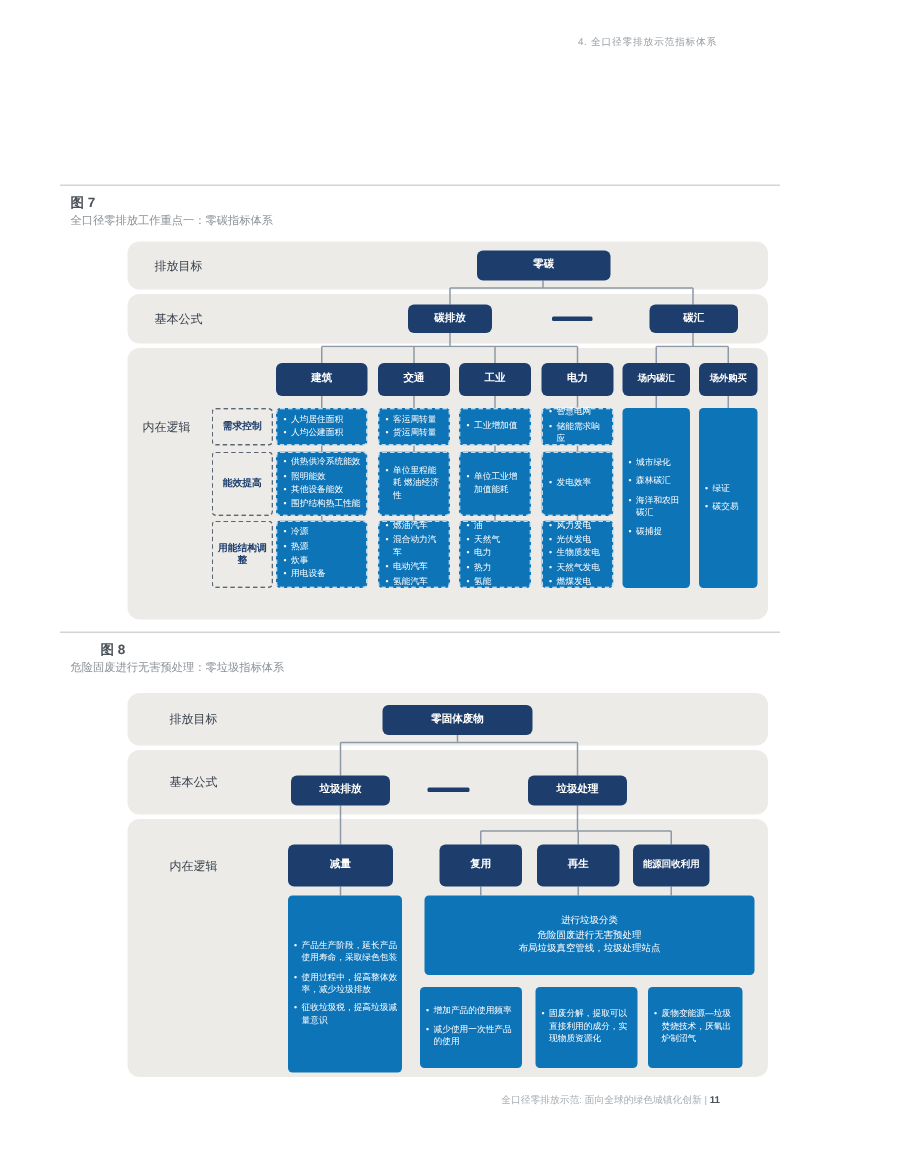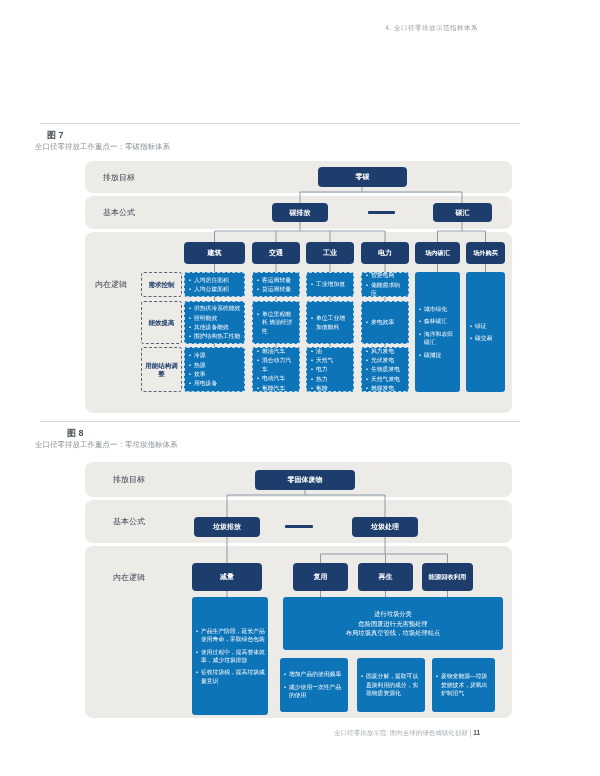--- a/index.html
+++ b/index.html
@@ -1,21 +1,21 @@
 <!DOCTYPE html>
 <html><head>
 <meta charset="utf-8">
 <style>
   html,body{margin:0;padding:0;background:#fff;}
   .page{position:relative;width:520px;height:776px;background:#ffffff;overflow:hidden;
         font-family:"Liberation Sans", sans-serif;color:#333;}
   .page-header{position:absolute;top:24px;right:42px;font-size:6.5px;color:#9aa0a6;letter-spacing:.5px;}
   .rule{position:absolute;left:40px;width:520px;height:1px;background:#d3d3d0;}
   .fig-id{position:absolute;left:47px;font-size:9px;font-weight:bold;color:#4a5158;}
-  .fig-caption{position:absolute;left:35px;font-size:7.5px;color:#8b9197;}
+  .fig-caption{position:absolute;left:47px;font-size:7.5px;color:#8b9197;}
   .diagram{position:absolute;left:85px;width:427px;}
   .band{position:absolute;left:0;width:427px;background:#edebe7;border-radius:8px;}
   .band-label{position:absolute;font-size:8px;font-weight:normal;color:#39424e;display:flex;align-items:center;}
   .navy-box{position:absolute;background:#1d3e6c;color:#ffffff;border-radius:4px;
             display:flex;align-items:center;justify-content:center;font-size:7px;font-weight:bold;text-align:center;line-height:1.05;}
   .blue-box{position:absolute;background:#0e74b8;color:#ffffff;border-radius:3px;
             display:flex;flex-direction:column;justify-content:center;padding:3px 3px 3px 4px;box-sizing:border-box;}
   .blue-box.dashed{border:1px dashed #bcd9ee;}
   .blue-box.center{align-items:center;text-align:center;padding:3px;}
   .dash-label{position:absolute;border:1px dashed #5a6673;border-radius:3px;color:#1d3e6c;
@@ -145,21 +145,21 @@
         <div class="li">碳捕捉</div>
       </div>
     <div class="blue-box gap" style="left:381px;top:111px;width:39px;height:120px;">
         <div class="li">绿证</div>
         <div class="li">碳交易</div>
       </div>
   </div>
 
   <div class="rule" style="top:421px;"></div>
   <div class="fig-id" style="top:427px;padding-left:20px;">图 8</div>
-  <div class="fig-caption" style="top:440px;">全口径零排放工作重点一：零垃圾指标体系</div>
+  <div class="fig-caption" style="top:440px;">危险固废进行无害预处理：零垃圾指标体系</div>
 
   <div class="diagram" style="top:462px;height:256px;">
     <div class="band" style="top:0;height:35px;"></div>
     <div class="band" style="top:38px;height:43px;"></div>
     <div class="band" style="top:84px;height:172px;"></div>
 
     <svg class="connectors" width="427" height="256">
       <path d="M220 28 V33 M142 33 H300 M142 33 V55 M300 33 V55
                M142 75 V101
                M300 75 V92 M235.5 92 H362.5 M235.5 92 V101 M300.5 92 V101 M362.5 92 V101

